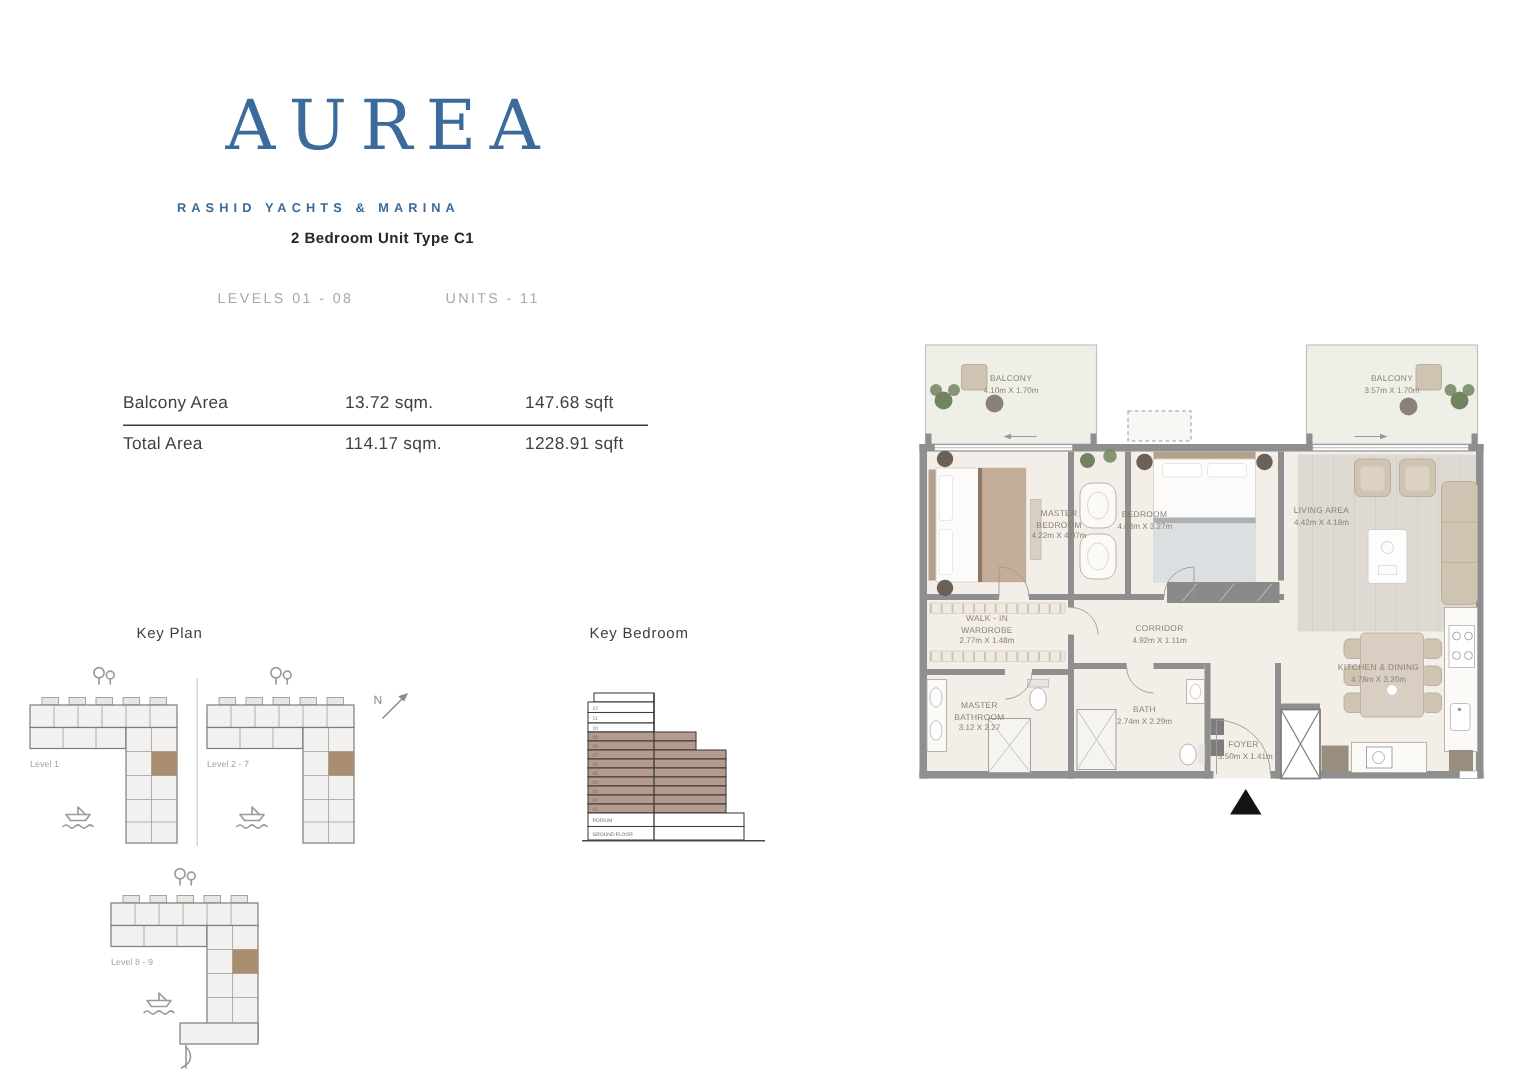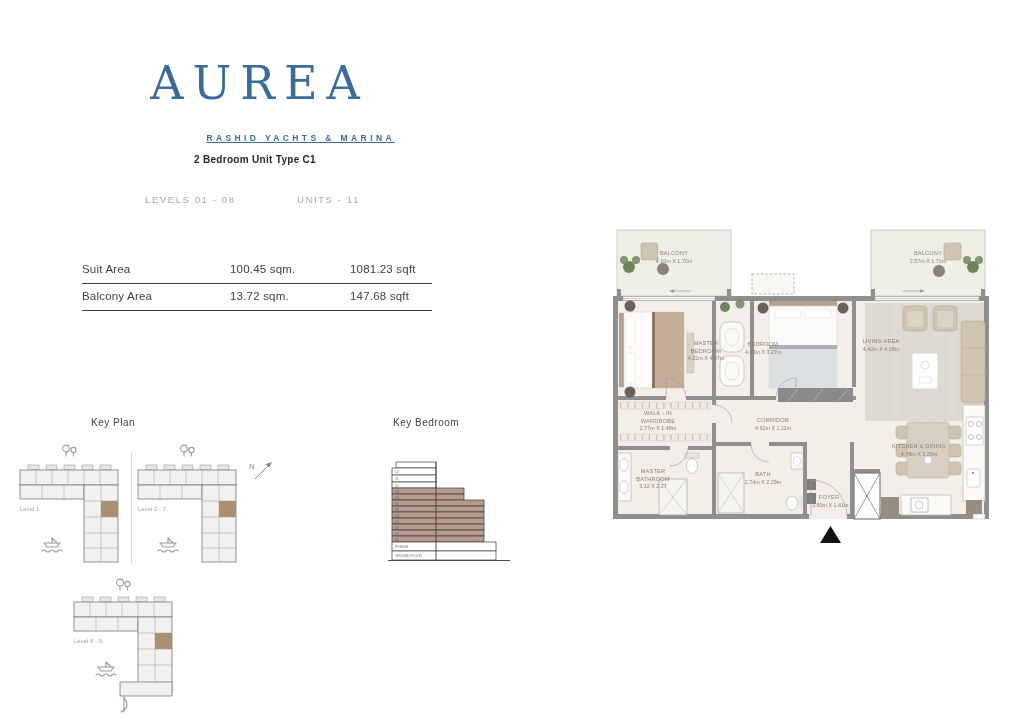--- a/index.html
+++ b/index.html
@@ -10,22 +10,22 @@
   }
   *{box-sizing:border-box}
   html,body{margin:0;padding:0;background:#fff}
   .page{position:relative;width:1021px;height:716px;background:#fff;overflow:hidden;
         font-family:"Liberation Sans",sans-serif;}
 
   
   .brand{position:absolute;left:115px;top:56px;width:280px;text-align:center;
          font-family:"DejaVu Serif",serif;font-size:46px;color:var(--blue);
          letter-spacing:9px;padding-left:9px;font-weight:400;}
-  .tagline{position:absolute;left:115px;top:133px;width:280px;text-align:right;
-           font-size:8.5px;font-weight:bold;letter-spacing:3.4px;color:var(--blue);padding-left:3px;text-decoration:underline;}
+  .tagline{position:absolute;left:115px;top:133px;width:280px;text-align:left;
+           font-size:8.5px;font-weight:bold;letter-spacing:3.4px;color:var(--blue);padding-left:3px;}
   .unit-title{position:absolute;left:115px;top:154px;width:280px;text-align:center;
               font-size:10px;font-weight:bold;color:#262626;letter-spacing:.3px;}
   .meta{position:absolute;top:194px;font-size:9.5px;letter-spacing:1.6px;color:#a9a9a9;}
   .meta.levels{left:145px}
   .meta.units{left:297px}
 
   
   .area-table{position:absolute;left:82px;top:257px;width:350px;color:#414141;
               font-size:11.5px;letter-spacing:.2px;}
   .a-row{display:grid;grid-template-columns:148px 120px 1fr;padding:6px 0 8px;}
@@ -66,28 +66,28 @@
 <div class="page">
 
   <div class="brand">AUREA</div>
   <div class="tagline">RASHID YACHTS &amp; MARINA</div>
   <div class="unit-title">2 Bedroom Unit Type C1</div>
   <div class="meta levels">LEVELS 01 - 08</div>
   <div class="meta units">UNITS - 11</div>
 
   <div class="area-table">
     <div class="a-row b">
-      <span>Suit Area</span>
-      <span>100.45 sqm.</span>
-      <span>1081.23 sqft</span>
-    </div>
-    <div class="a-row b">
       <span>Balcony Area</span>
       <span>13.72 sqm.</span>
       <span>147.68 sqft</span>
+    </div>
+    <div class="a-row">
+      <span>Total Area</span>
+      <span>114.17 sqm.</span>
+      <span>1228.91 sqft</span>
     </div>
   </div>
 
   <div class="section-title" style="left:91px;top:417px">Key Plan</div>
 
   <svg class="kp" style="left:60px;top:442px" width="20" height="16" viewBox="0 0 20 16">
     <g class="icn">
         <circle cx="6" cy="6.5" r="3.4"></circle>
         <line x1="6" y1="9.9" x2="6" y2="14"></line>
         <circle cx="13.5" cy="8" r="2.6"></circle>

